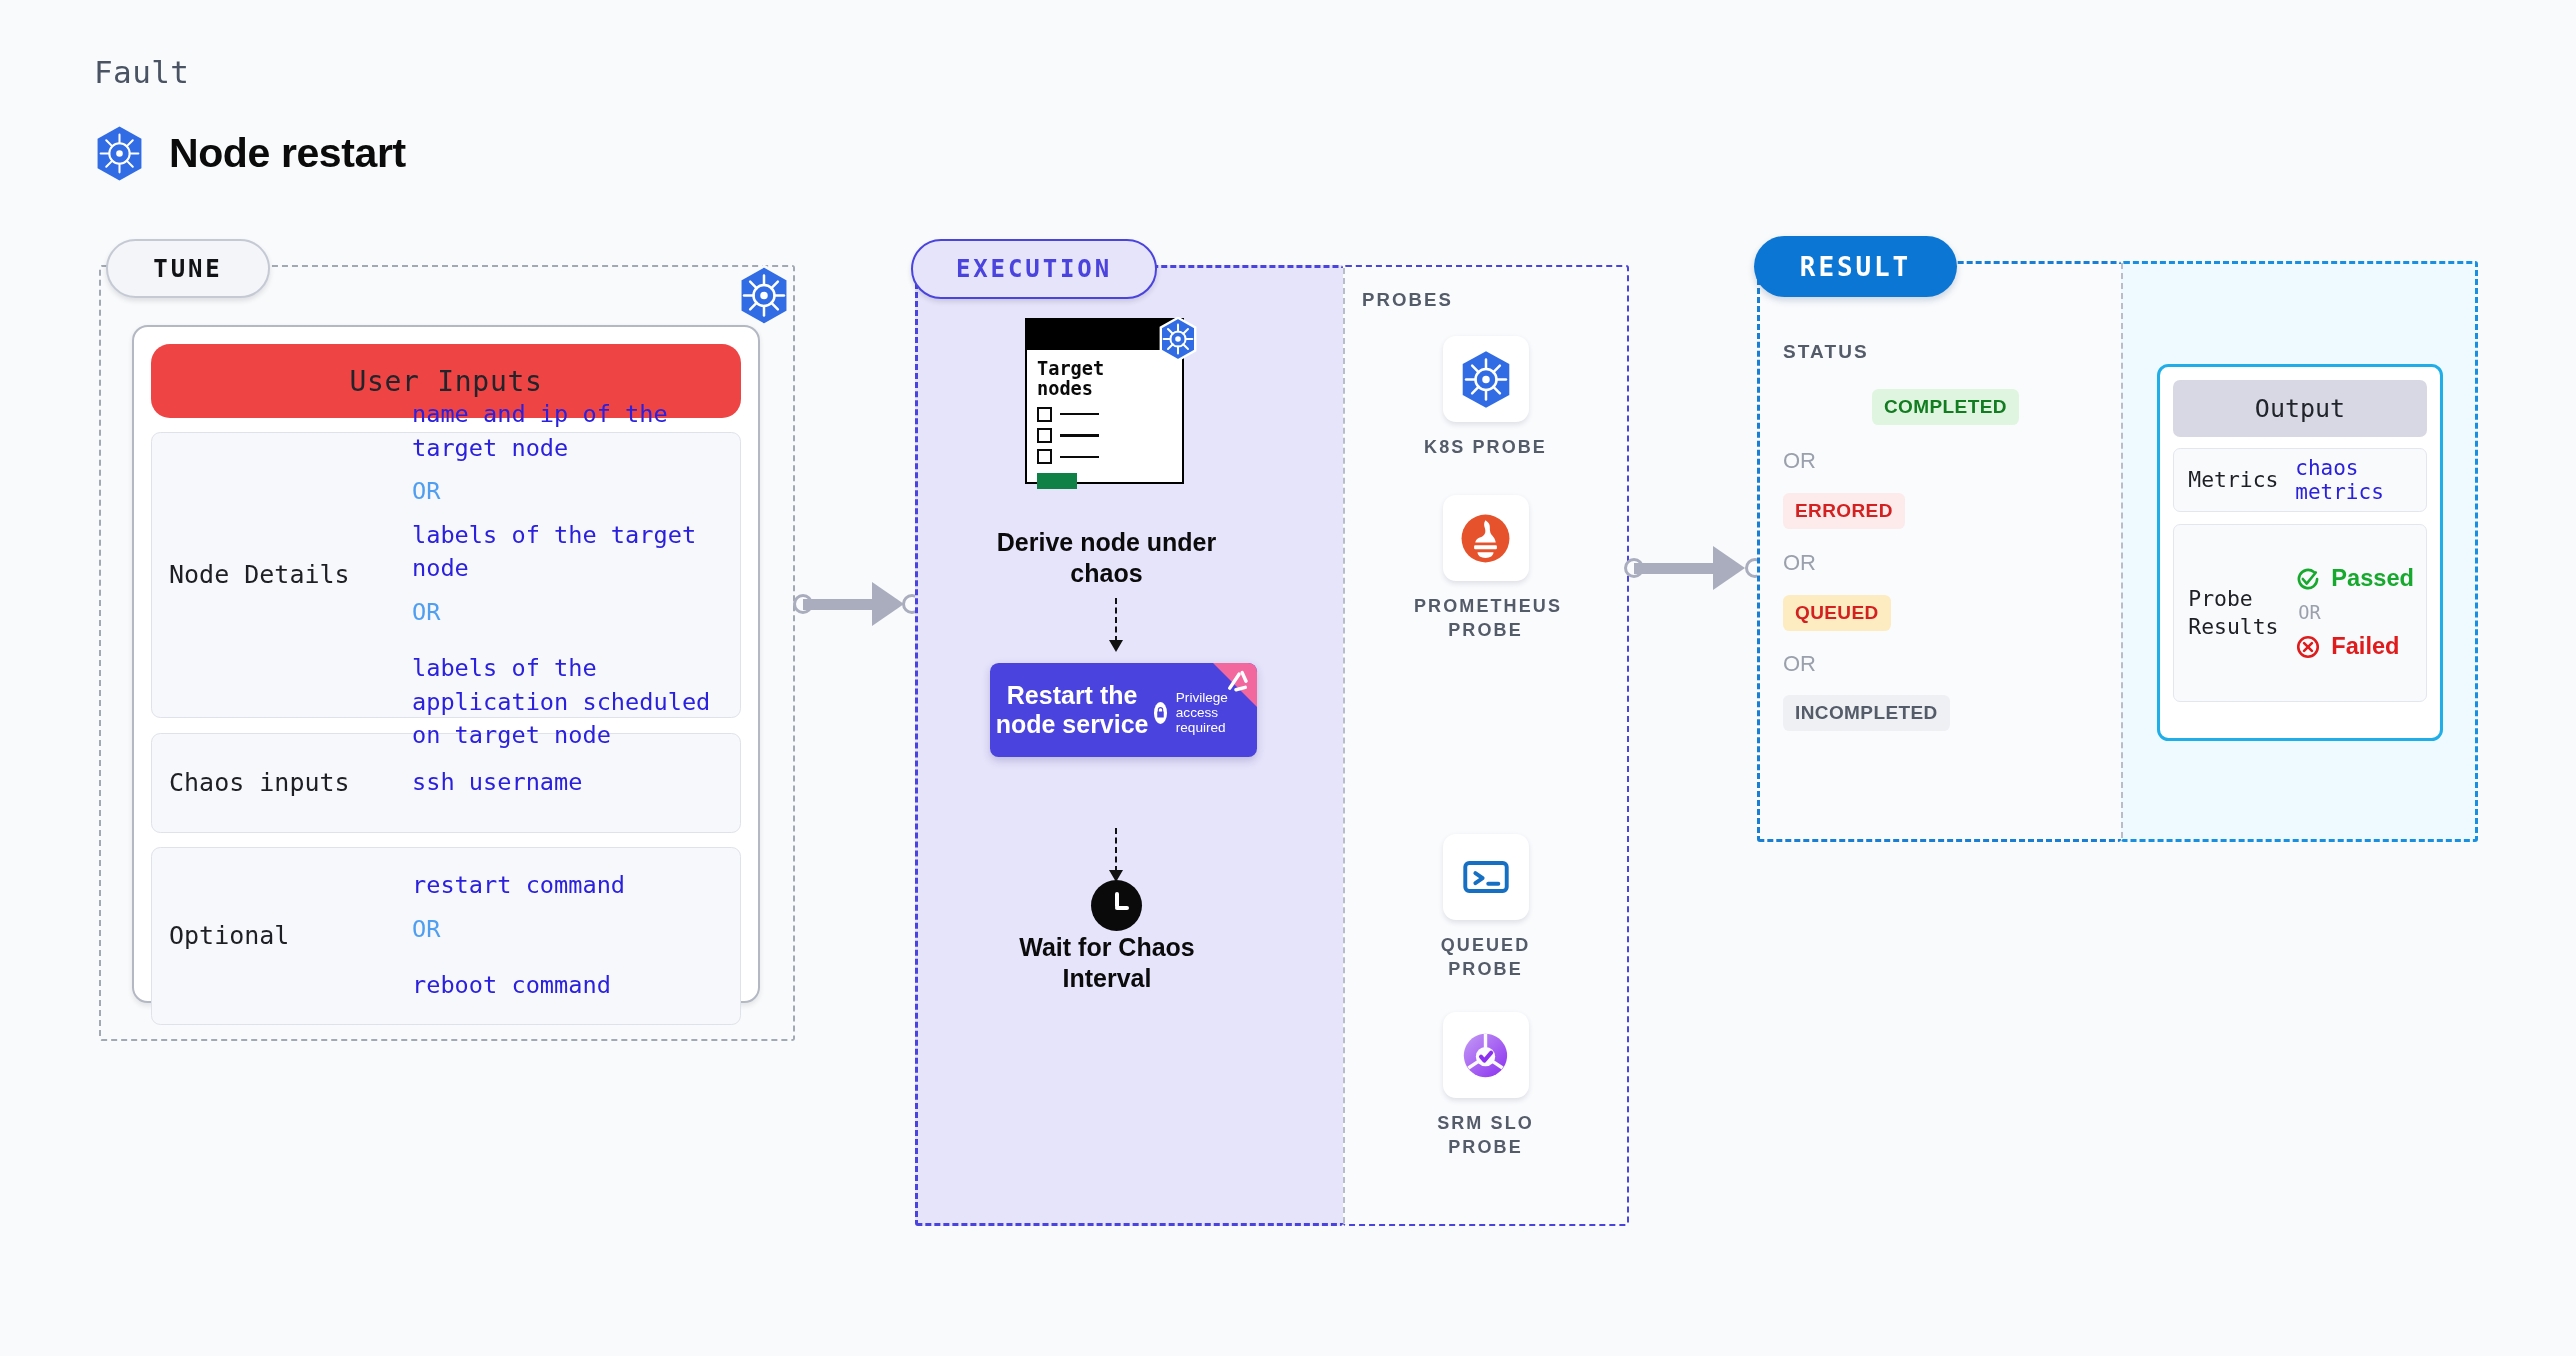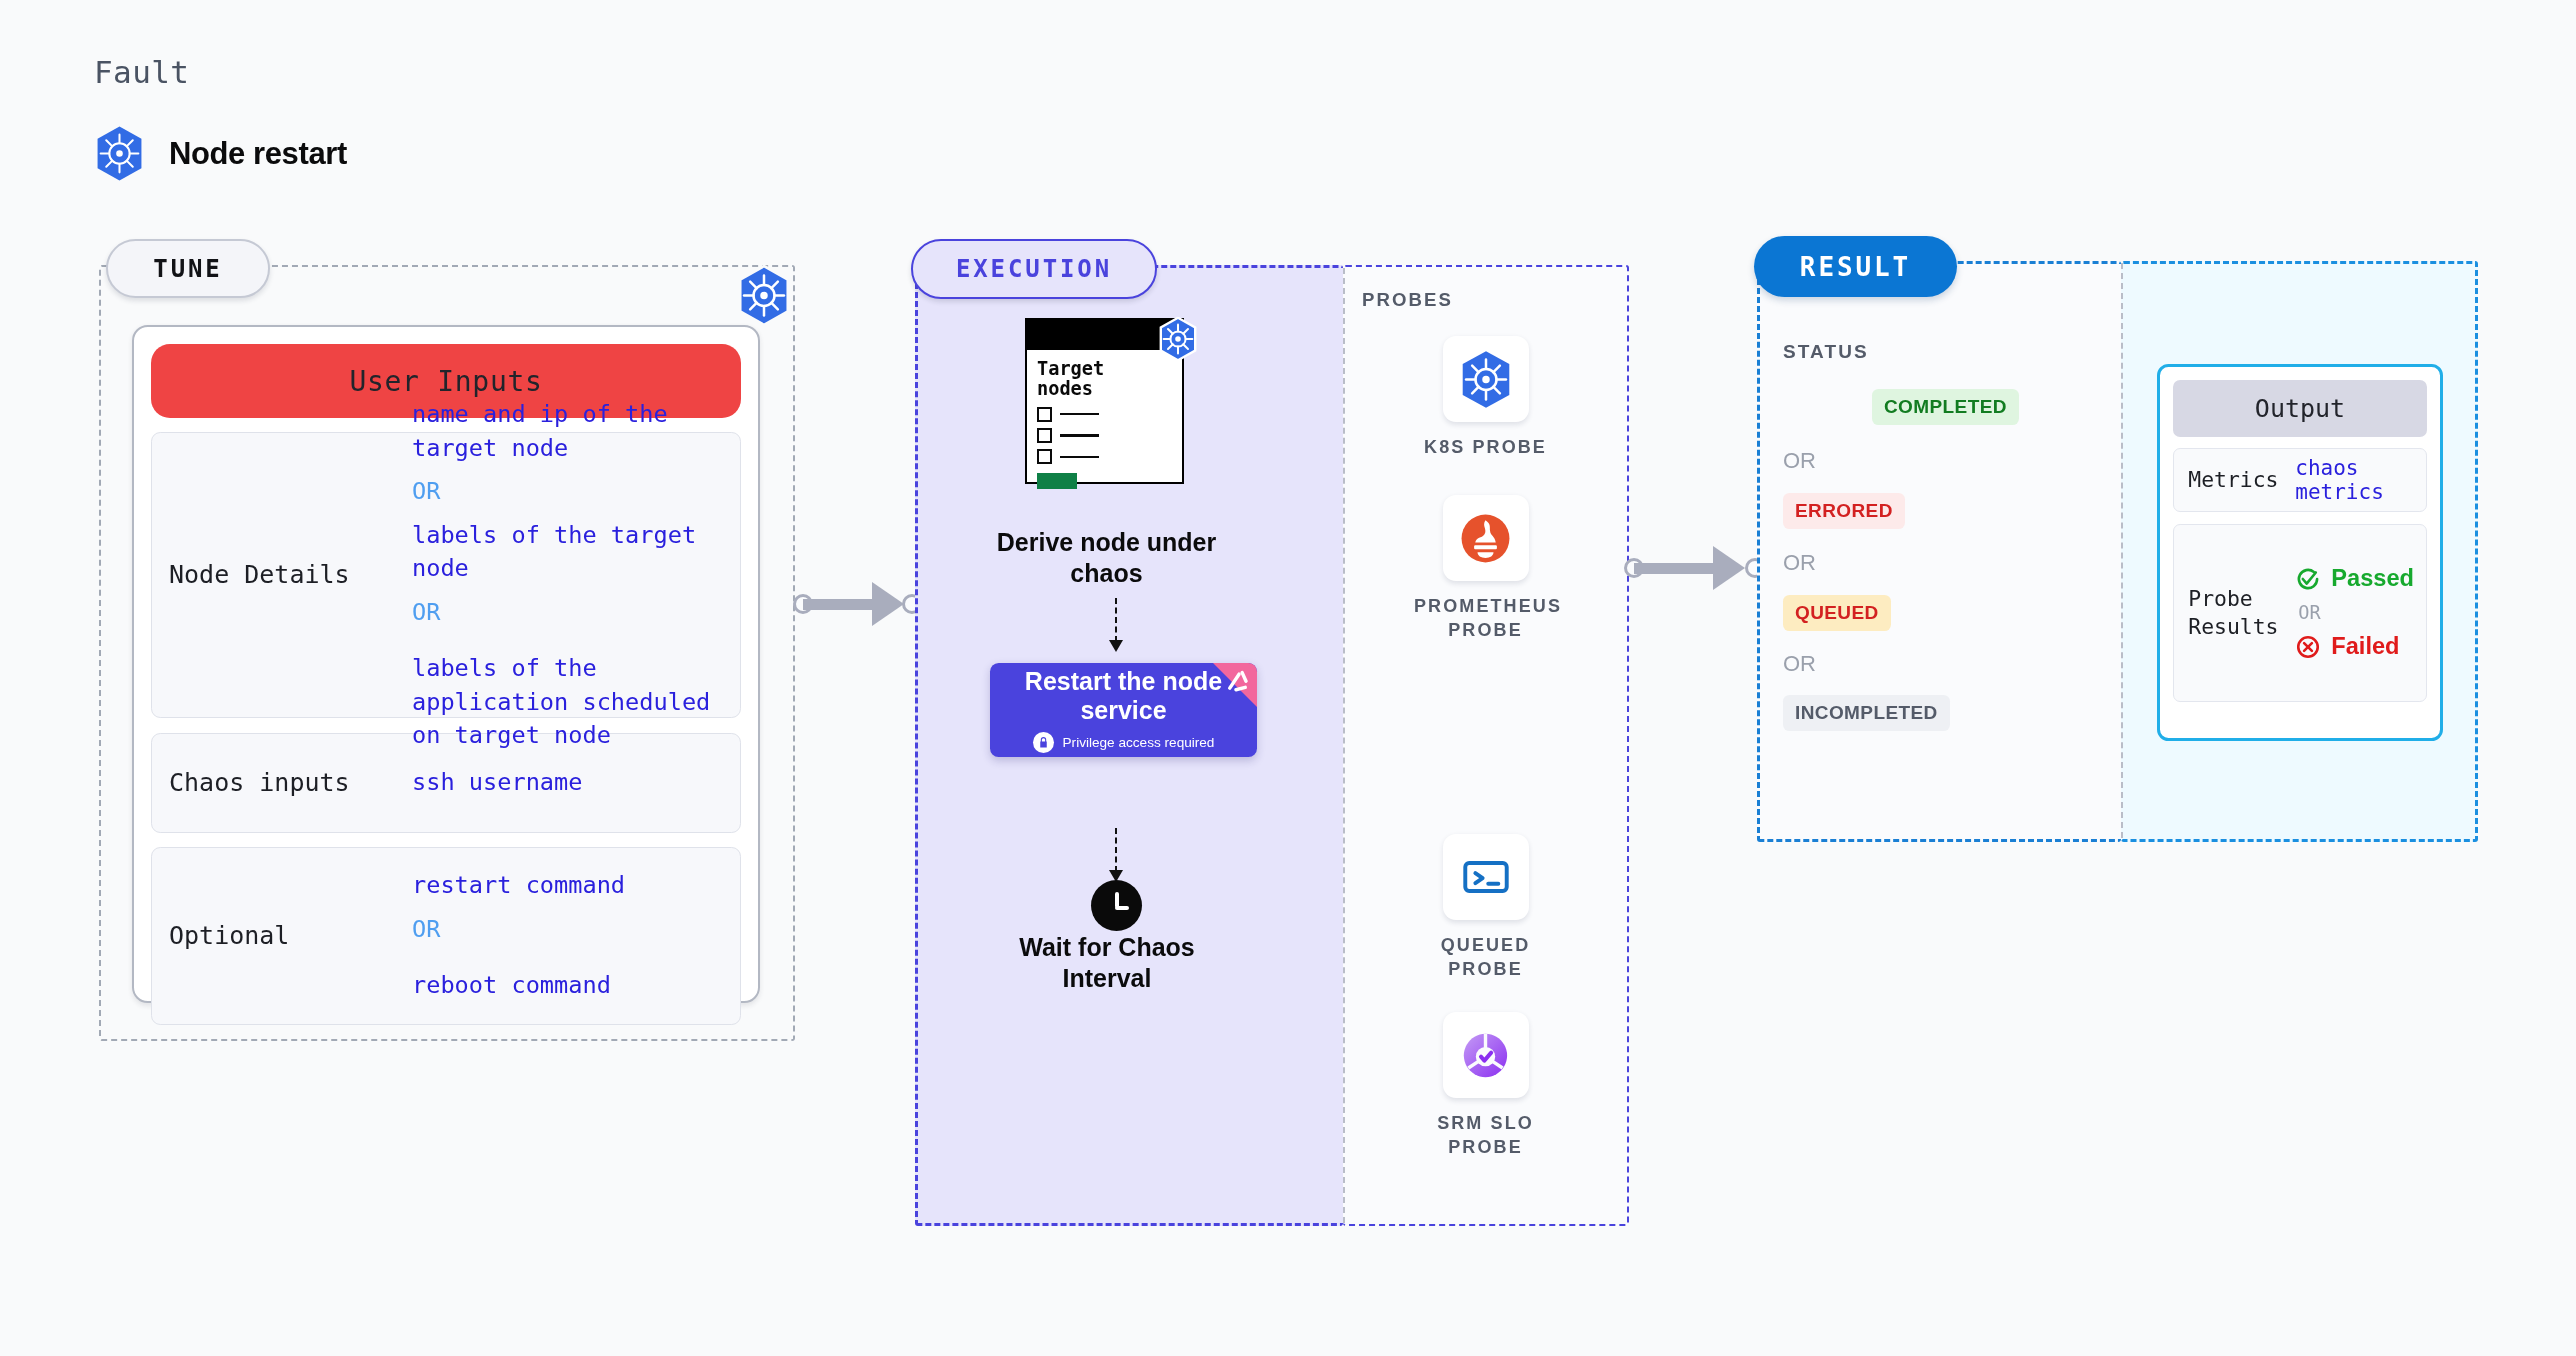--- a/index.html
+++ b/index.html
@@ -12,21 +12,21 @@
   .stage { position: relative; width: 2576px; height: 1357px; }
 
   
   .fault-label {
     position: absolute; left: 94px; top: 54px;
     font-family: "DejaVu Sans Mono", monospace;
     font-size: 31px; color: #4a5363; letter-spacing: 0.4px;
   }
   .title-row { position: absolute; left: 94px; top: 125px; display: flex; align-items: center; gap: 24px; }
   .k8s-logo-lg { width: 51px; height: 57px; display: block; }
-  .title-text { font-size: 31px; font-weight: 700; color: #0b0b0c; letter-spacing: -0.4px; }
+  .title-text { font-size: 41px; font-weight: 700; color: #0b0b0c; letter-spacing: -0.4px; }
 
   
   .panel { position: absolute; border-radius: 2.9px; }
   .panel-tune {
     left: 99px; top: 265px; width: 696px; height: 776px;
     border: 2.9px dashed #a2a9b5; background: transparent;
   }
   .panel-exec {
     left: 915px; top: 265px; width: 428px; height: 961px;
     border: 3.6px dashed #4a43dd; border-right: none;
@@ -145,21 +145,21 @@
     width: 0; height: 0;
     border-left: 7.9px solid transparent; border-right: 7.9px solid transparent;
     border-top: 12px solid #111;
   }
   .av1 { left: 1115px; top: 598px; height: 44px; }
   .av2 { left: 1115px; top: 828px; height: 44px; }
 
   .restart-box {
     position: absolute; left: 990px; top: 663px; width: 267px; height: 94px;
     background: #4a43dd; border-radius: 8.6px; overflow: hidden;
-    display: flex; flex-direction: column; align-items: center; justify-content: center;
+    display: flex; align-items: center; justify-content: center;
     box-shadow: 0 3.6px 8.6px rgba(40,35,120,.22);
   }
   .restart-title { color: #fff; font-size: 25px; font-weight: 700; line-height: 1.18; text-align: center; }
   .priv-row { display: flex; align-items: center; gap: 8.6px; margin-top: 5.7px; }
   .lock-circle {
     width: 21.4px; height: 21.4px; border-radius: 50%; background: #fff;
     display: flex; align-items: center; justify-content: center;
   }
   .priv-text { color: #ffffff; font-size: 13.6px; }
   .ribbon {

